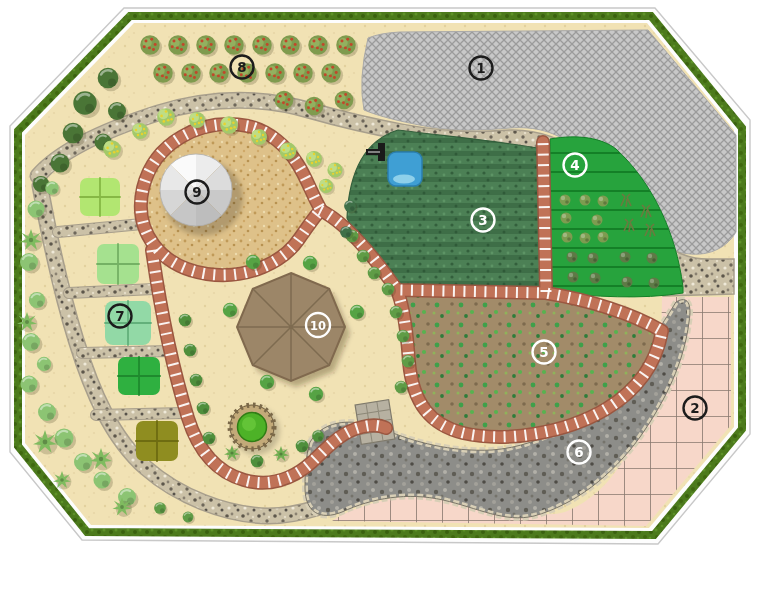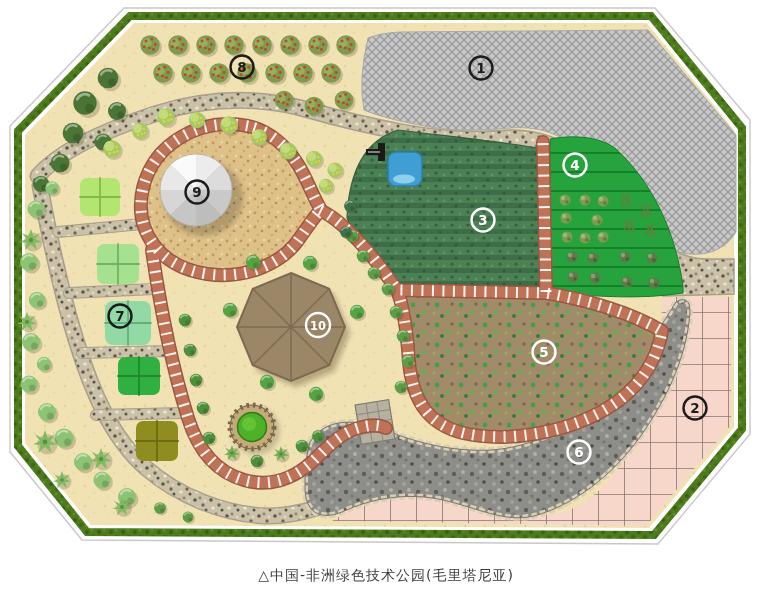--- a/index.html
+++ b/index.html
@@ -412,14 +412,13 @@
           <circle class="zc-dark" cx="197" cy="192" r="11.5"></circle>
           <text class="zt zt-dark" x="197" y="197">9</text>
         </g>
     <g>
           <circle class="zc-light" cx="318" cy="325" r="12"></circle>
           <text class="zt zt-light zt-sm" x="318" y="329.5">10</text>
         </g>
   </g>
 </svg>
 
-<div class="caption">△中国-非洲绿色技术公园(毛里塔尼亚)</div>
 </div>
 
 </body></html>

